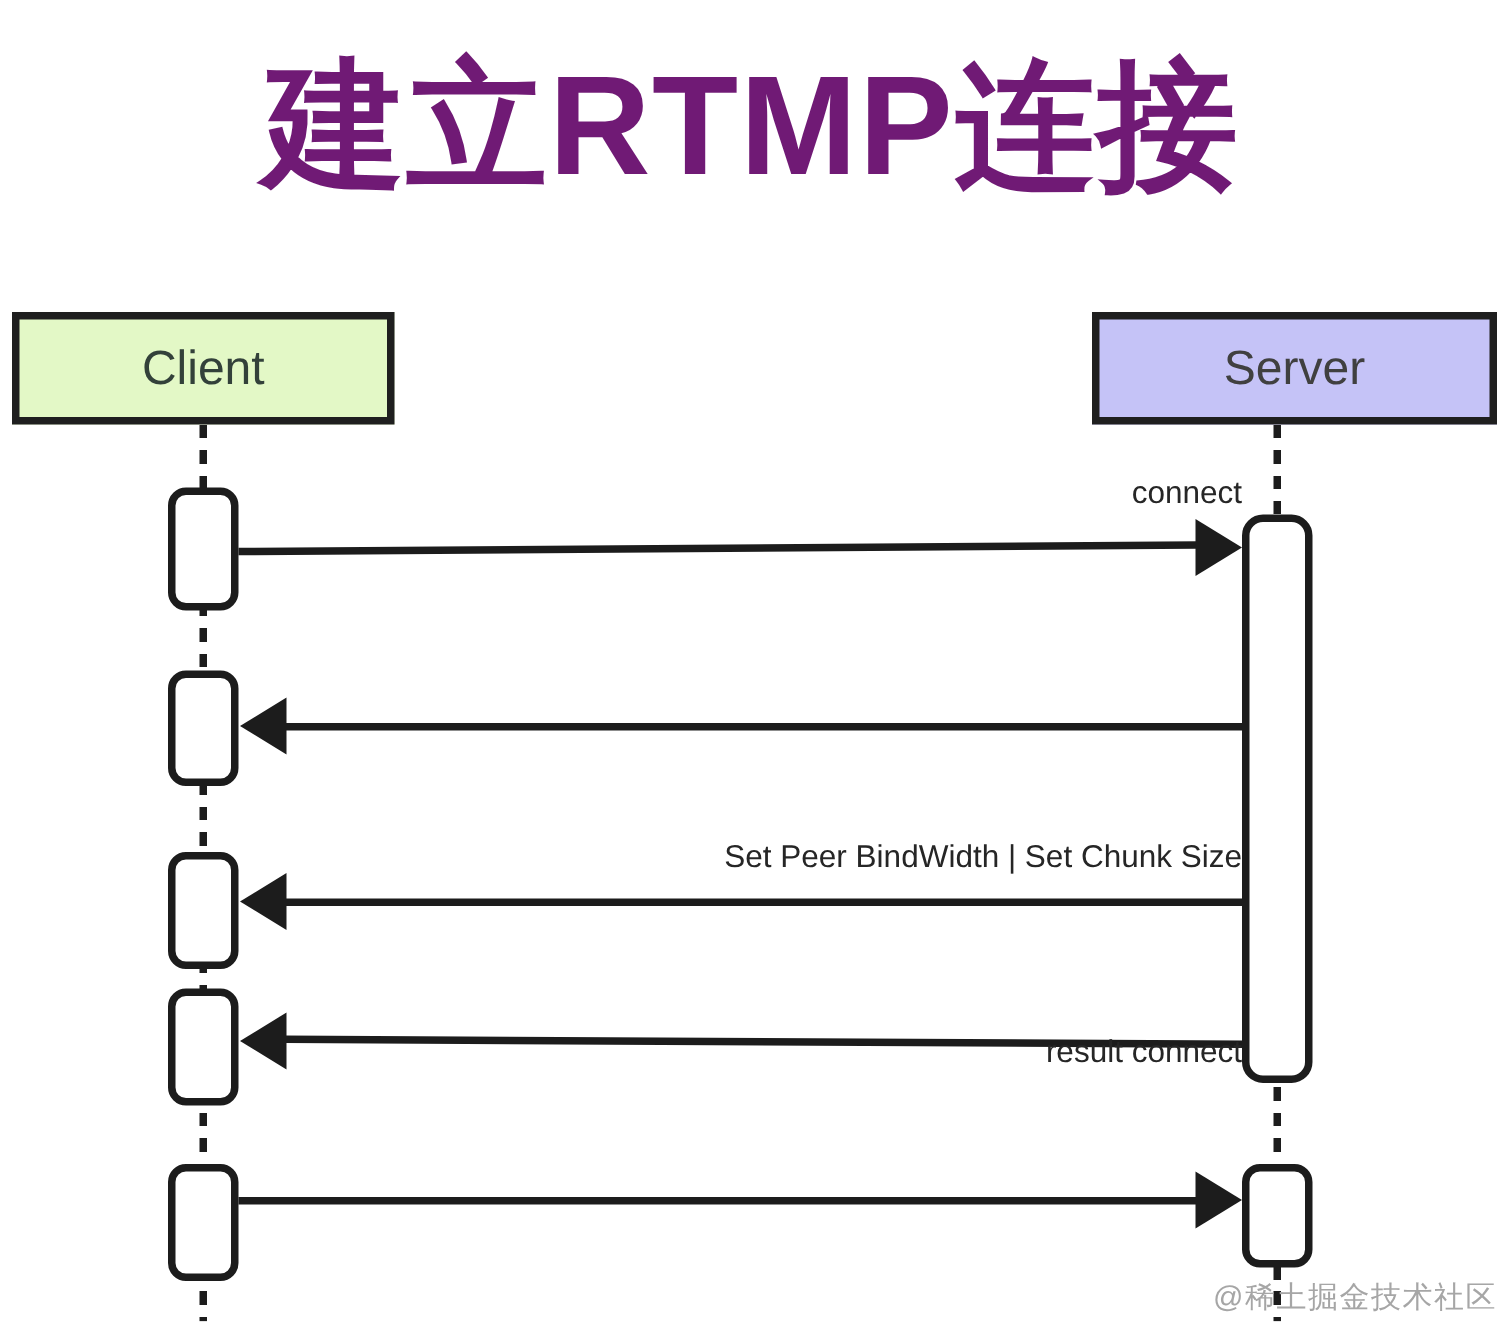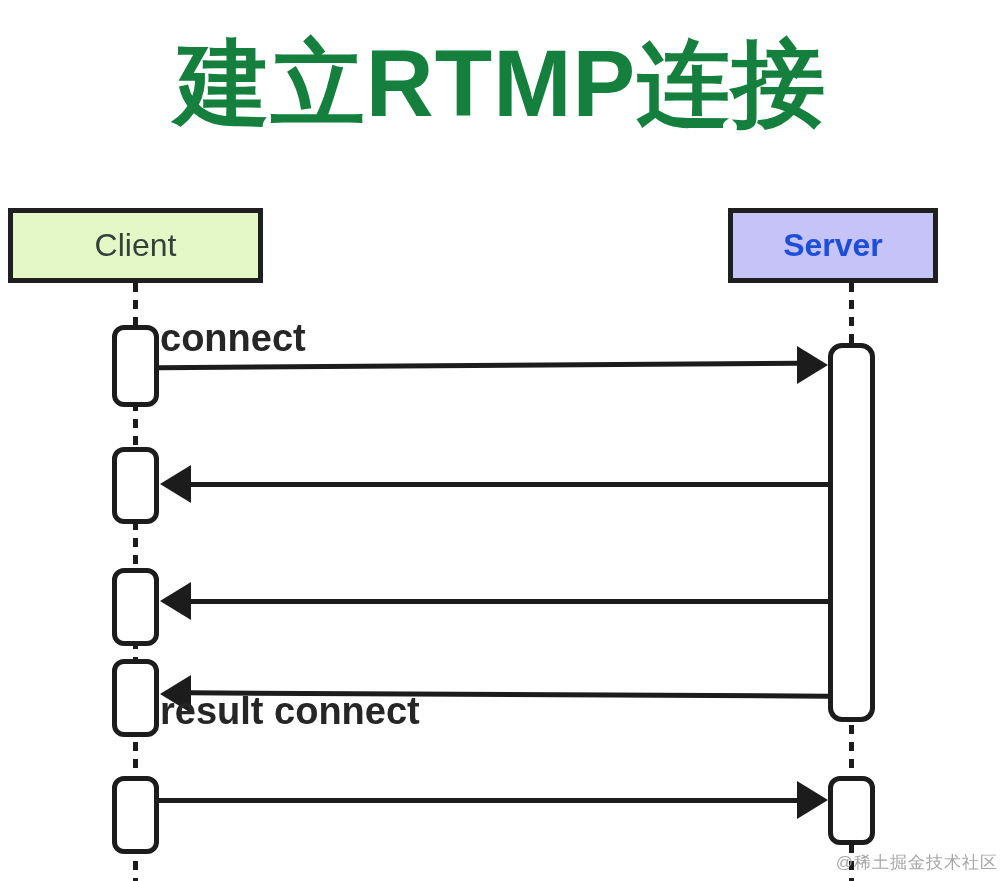--- a/index.html
+++ b/index.html
@@ -3,29 +3,29 @@
 <meta charset="utf-8">
 <style>
   html,body{margin:0;padding:0;background:#fff;}
   .stage{
     position:relative;width:1002px;height:881px;background:#ffffff;
     overflow:hidden;font-family:"Liberation Sans","DejaVu Sans",sans-serif;
   }
   .title{
     position:absolute;top:32px;left:0;width:100%;margin:0;
     text-align:center;font-size:94px;line-height:1.1;font-weight:800;
-    color:#15803d;letter-spacing:1px;
+    color:#701a75;letter-spacing:1px;
   }
   .actor{
     position:absolute;top:208px;height:75px;box-sizing:border-box;
     border:5px solid #1f1f1f;display:flex;align-items:center;justify-content:center;
     font-size:32px;color:#33413a;z-index:2;
   }
   .actor.client{left:8px;width:255px;background:#e3f8c6;}
-  .actor.server{left:728px;width:210px;background:#c5c3f7;color:#1d4ed8;font-weight:bold;}
+  .actor.server{left:728px;width:270px;background:#c5c3f7;color:#404040;}
   .lifeline{
     position:absolute;top:283px;width:5px;height:598px;z-index:1;
     background:repeating-linear-gradient(to bottom,#1c1c1c 0 9px,transparent 9px 17px);
   }
   .lifeline.client{left:133px;}
   .lifeline.server{left:849px;}
   .act{
     position:absolute;width:47px;box-sizing:border-box;background:#ffffff;
     border:5px solid #1c1c1c;border-radius:12px;z-index:2;
   }
@@ -37,42 +37,42 @@
   .act.c4{top:659px;height:78px;}
   .act.c5{top:776px;height:78px;}
   .act.s1{top:343px;height:379px;border-radius:14px;}
   .act.s2{top:776px;height:69px;}
   .msg-line{position:absolute;height:5px;background:#1c1c1c;z-index:3;}
   .msg-head{position:absolute;width:0;height:0;z-index:3;
     border-top:19px solid transparent;border-bottom:19px solid transparent;}
   .msg-head.right{border-left:31px solid #1c1c1c;}
   .msg-head.left{border-right:31px solid #1c1c1c;}
   .msg-label{
-    position:absolute;left:160px;width:668px;text-align:left;z-index:4;
-    font-size:38px;font-weight:700;color:#262626;white-space:nowrap;
+    position:absolute;left:160px;width:668px;text-align:right;z-index:4;
+    font-size:21px;font-weight:400;color:#262626;white-space:nowrap;
   }
   
   .m1.msg-line{left:159px;width:639px;top:363px;transform:rotate(-0.4deg);}
   .m1.msg-head{left:797px;top:346px;}
   .m1.msg-label{top:317px;}
   .m2.msg-line{left:190px;width:638px;top:482px;}
   .m2.msg-head{left:160px;top:465px;}
   .m2.msg-label{top:442px;}
   .m3.msg-line{left:190px;width:638px;top:599px;}
   .m3.msg-head{left:160px;top:582px;}
   .m3.msg-label{top:560px;}
   .m4.msg-line{left:190px;width:638px;top:692px;transform:rotate(0.3deg);}
   .m4.msg-head{left:160px;top:675px;}
   .m4.msg-label{top:690px;}
   .m5.msg-line{left:159px;width:639px;top:798px;}
   .m5.msg-head{left:797px;top:781px;}
   .m5.msg-label{top:766px;}
   .watermark{
     position:absolute;top:851px;right:4px;z-index:5;
-    font-size:17px;color:#a6a6a6;letter-spacing:1px;
+    font-size:20px;color:#a6a6a6;letter-spacing:1px;
   }
 </style>
 </head>
 <body>
 
 <div class="stage">
 
   <h1 class="title">建立RTMP连接</h1>
 
   <div class="actor client">
@@ -93,20 +93,21 @@
   <div class="act s s1"></div>
   <div class="act s s2"></div>
 
   <div class="msg-label m1">connect</div>
   <div class="msg-line m1"></div>
   <div class="msg-head right m1"></div>
 
   <div class="msg-line m2"></div>
   <div class="msg-head left m2"></div>
 
+  <div class="msg-label m3">Set Peer BindWidth | Set Chunk Size</div>
   <div class="msg-line m3"></div>
   <div class="msg-head left m3"></div>
 
   <div class="msg-label m4">result connect</div>
   <div class="msg-line m4"></div>
   <div class="msg-head left m4"></div>
 
   <div class="msg-line m5"></div>
   <div class="msg-head right m5"></div>
 

